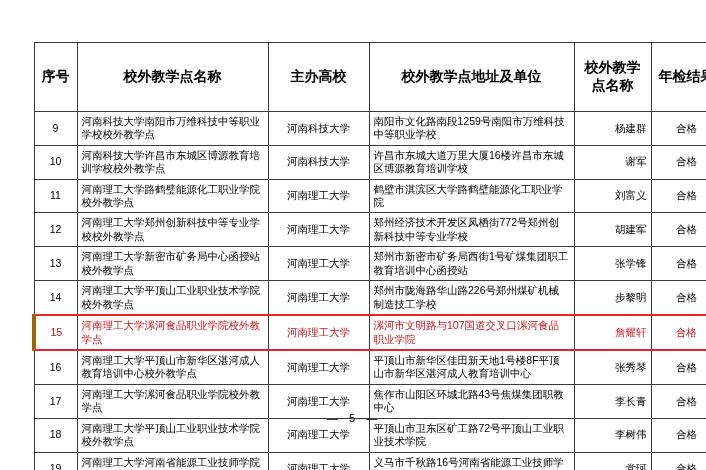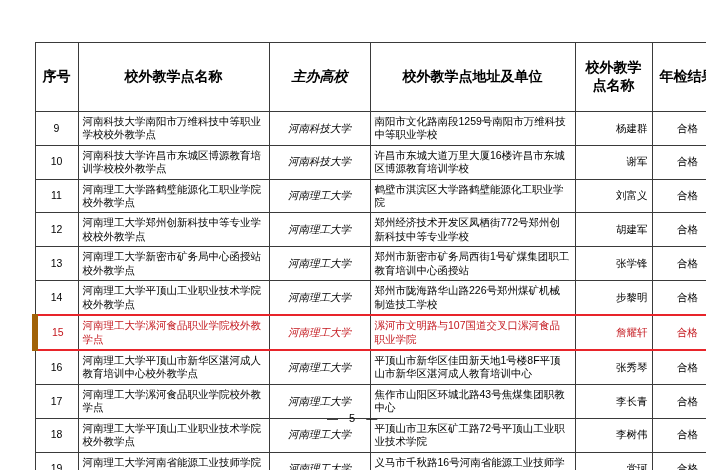--- a/index.html
+++ b/index.html
@@ -37,32 +37,32 @@
     word-wrap: break-word;
   }
   table.doc-table th {
     text-align: center;
     font-weight: bold;
     font-size: 14px;
     padding: 16px 4px;
   }
   .c-seq   { width: 34px;  text-align: center; }
   .c-name  { width: 182px; text-align: left; margin-top: 6px; }
-  .c-univ  { width: 92px;  text-align: center; font-style: italic; }
+  .c-univ  { width: 92px;  text-align: center; }
   .c-addr  { width: 196px; text-align: left; }
   .c-legal { width: 68px;  text-align: right; }
   .c-res   { width: 62px;  text-align: center; }
 
   tr.highlight td {
     border-top: 2px solid #e8242a;
     border-bottom: 2px solid #e8242a;
     color: #c3161c;
   }
   tr.highlight td:first-child {
-    border-left: 6px solid #a16207;
+    border-left: 4px solid #a16207;
   }
   tr.highlight td:last-child {
     border-right: 2px solid #e8242a;
   }
   .footer {
     position: absolute;
     left: 0;
     right: 0;
     bottom: 46px;
     text-align: center;

